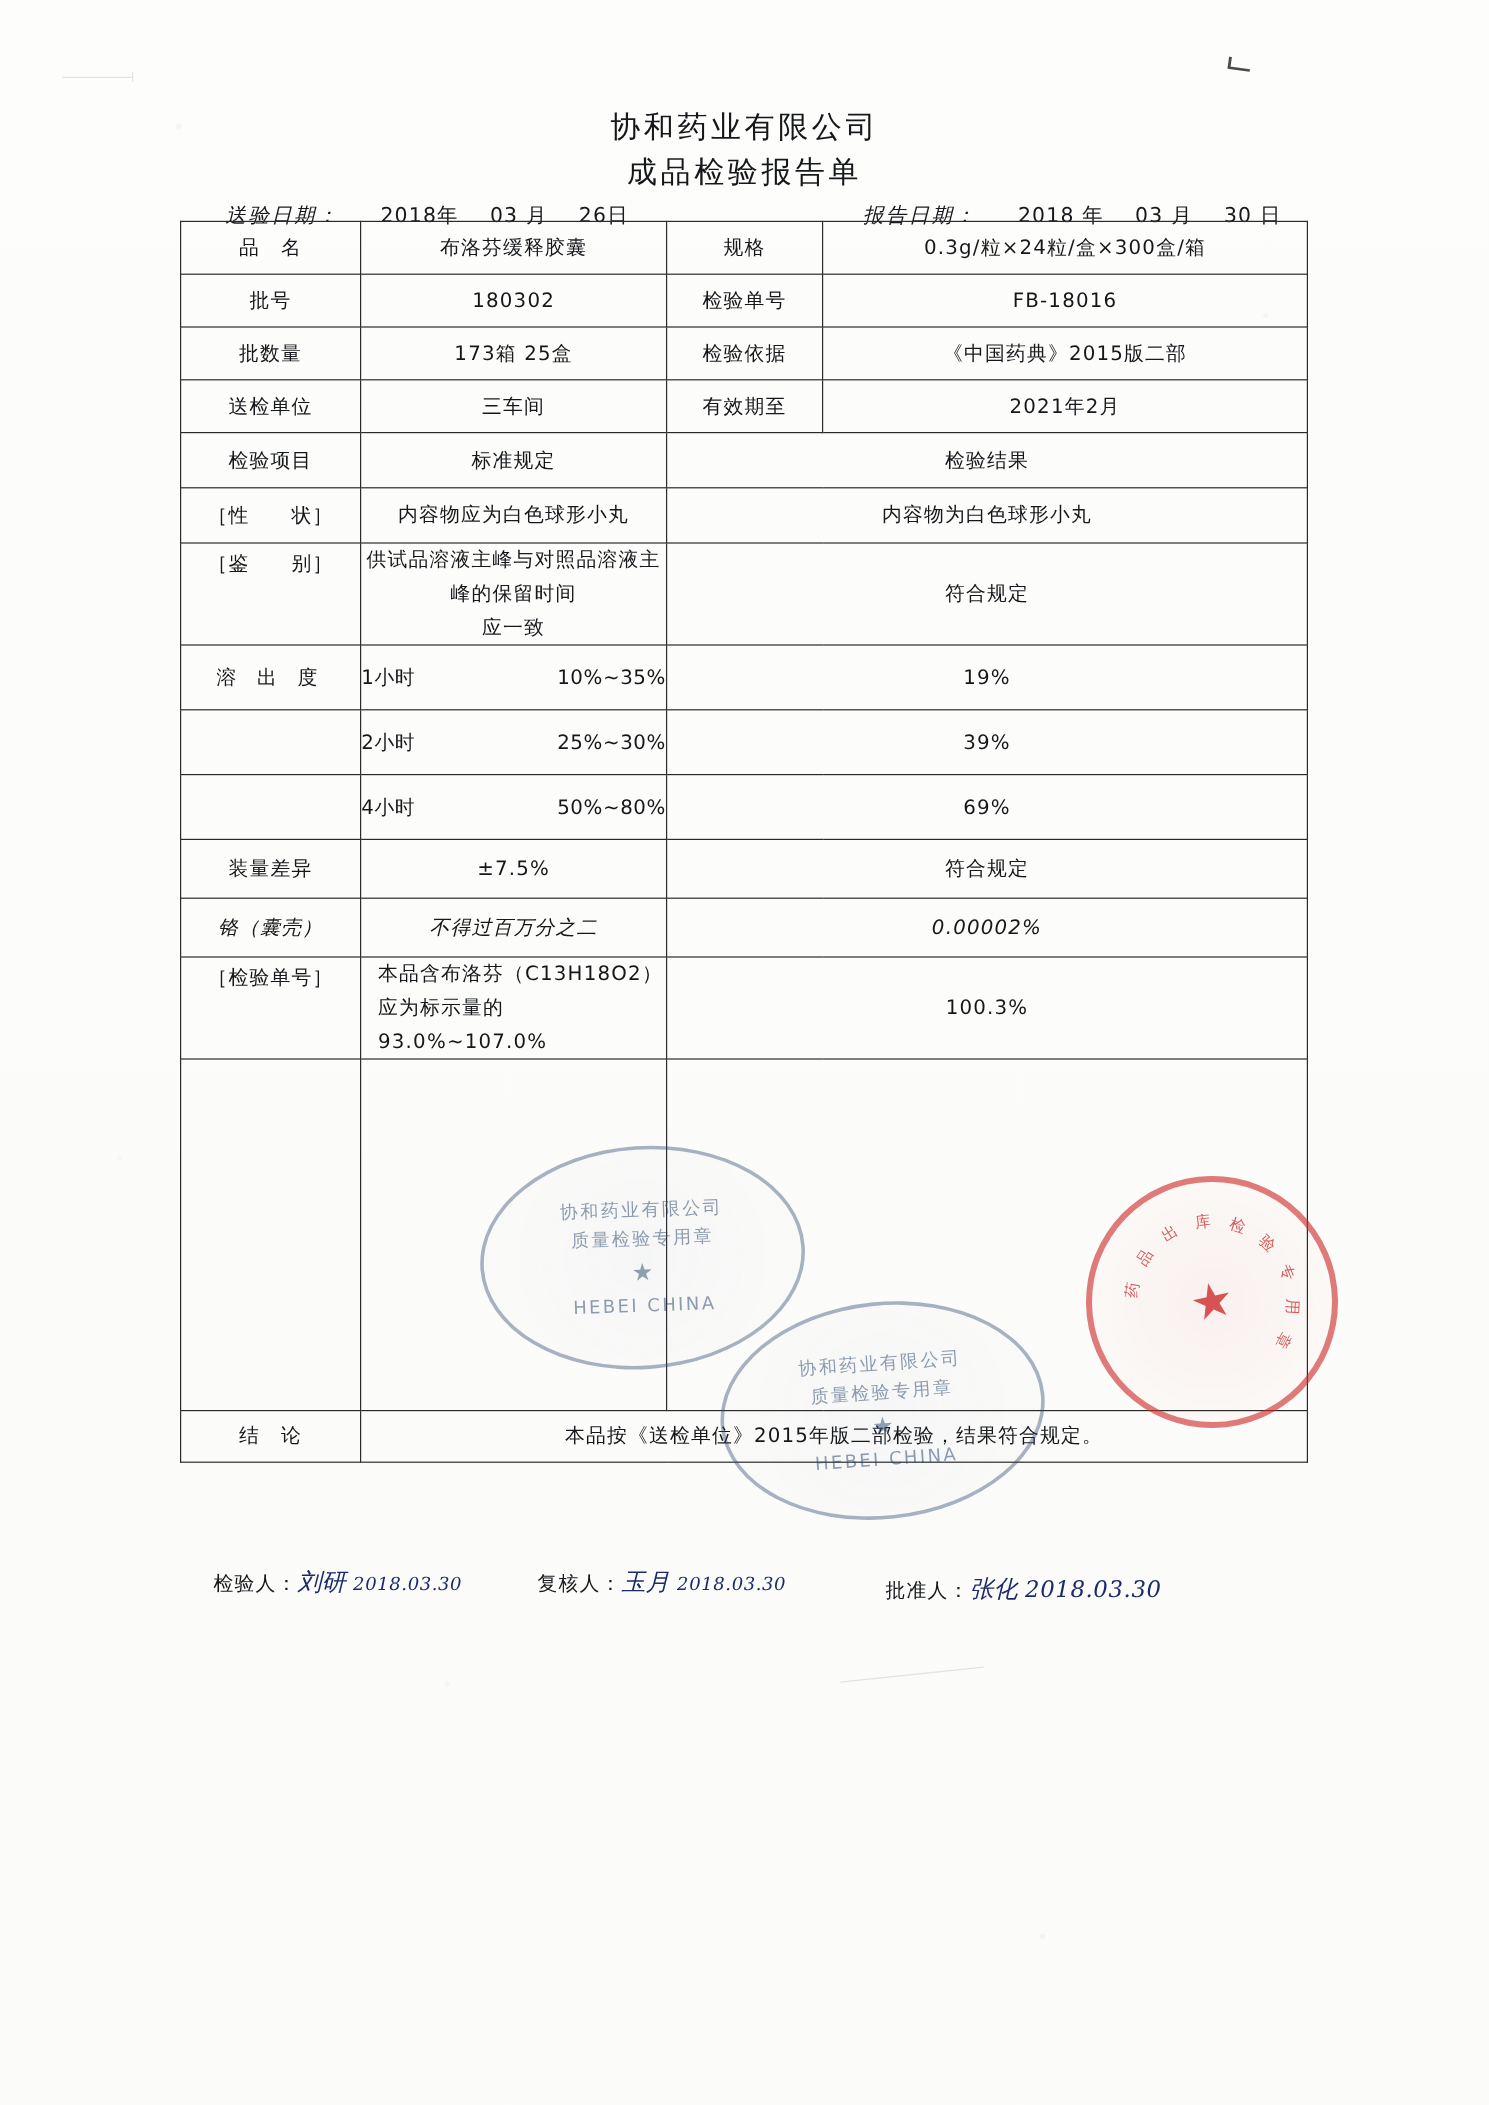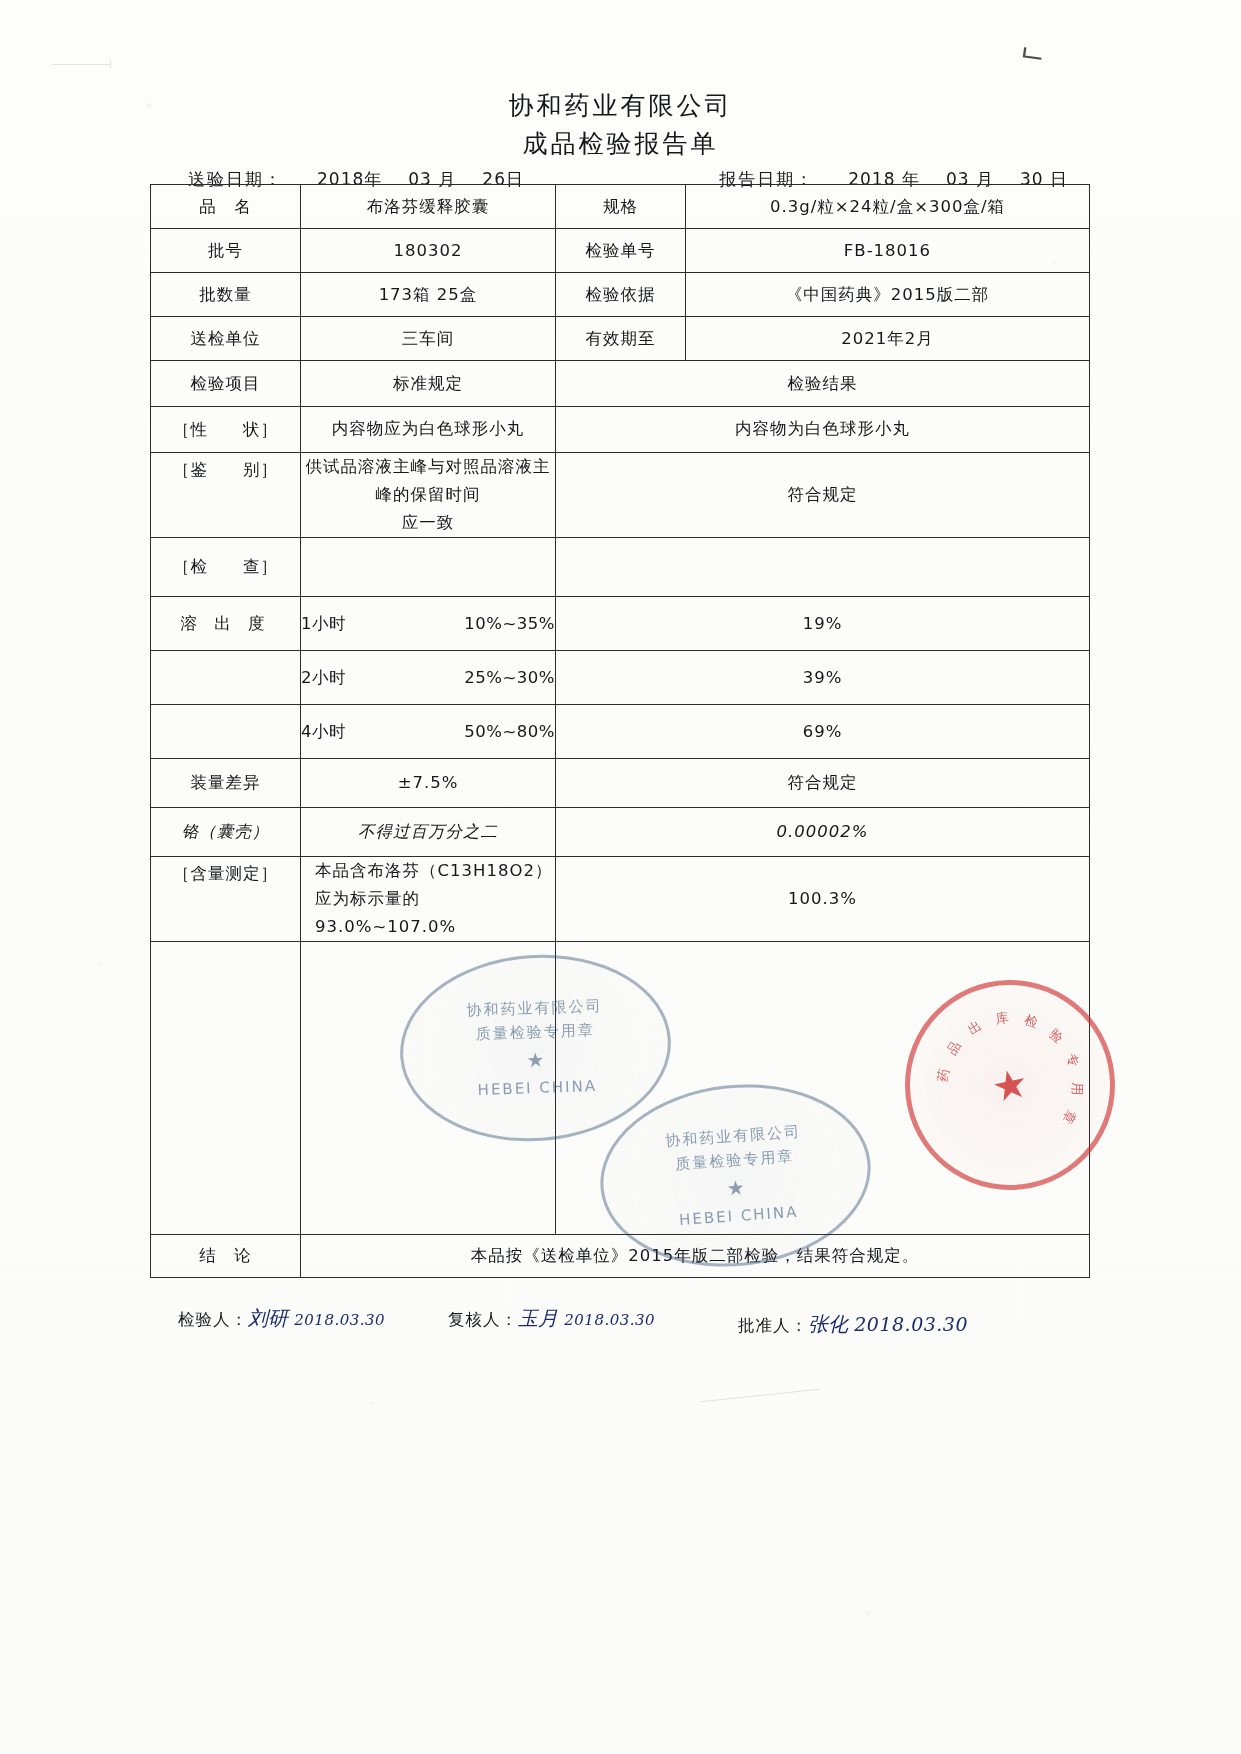--- a/index.html
+++ b/index.html
@@ -61,21 +61,21 @@
     position: absolute;
     top: 168px;
     left: 188px;
     width: 880px;
     display: flex;
     align-items: baseline;
     font-size: 17px;
     letter-spacing: 1px;
     color: #16181b;
   }
-  .date-row .lbl { letter-spacing: 2px; }
+  .date-row .lbl { letter-spacing: 2px; font-style: italic; }
   .date-row .seg { display: inline-block; }
   .date-row .gap-sm { display: inline-block; width: 26px; }
   .date-row .gap-md { display: inline-block; width: 34px; }
   .date-row .spacer { flex: 1 1 auto; }
 
   
   .table-wrap {
     position: absolute;
     top: 184px;
     left: 150px;
@@ -356,25 +356,20 @@
 
         <tr class="h-ident">
           <td class="item-label" style="vertical-align:top; padding-top:6px;">［鉴　　别］</td>
           <td class="std-cell">
             <div>供试品溶液主峰与对照品溶液主峰的保留时间</div>
             <div>应一致</div>
           </td>
           <td colspan="2" class="res-cell">符合规定</td>
         </tr>
 
-        <tr class="h-check">
-          <td class="item-label">［检　　查］</td>
-          <td class="std-cell"></td>
-          <td colspan="2" class="res-cell"></td>
-        </tr>
 
         <tr class="h-diss">
           <td class="item-label wide">溶 出 度</td>
           <td class="std-cell">
             <div class="dissolution-grid">
               <span>1小时</span>
               <span>10%~35%</span>
             </div>
           </td>
           <td colspan="2" class="res-cell">19%</td>
@@ -409,21 +404,21 @@
           <td colspan="2" class="res-cell">符合规定</td>
         </tr>
 
         <tr class="h-cr">
           <td class="item-label">铬（囊壳）</td>
           <td class="std-cell">不得过百万分之二</td>
           <td colspan="2" class="res-cell">0.00002%</td>
         </tr>
 
         <tr class="h-assay">
-          <td class="item-label" style="vertical-align:top; padding-top:6px;">［含量测定］</td>
+          <td class="item-label" style="vertical-align:top; padding-top:6px;">［检验单号］</td>
           <td class="std-cell left-ind">
             <div>本品含布洛芬（C13H18O2）应为标示量的</div>
             <div>93.0%~107.0%</div>
           </td>
           <td colspan="2" class="res-cell">100.3%</td>
         </tr>
 
         <tr class="h-filler">
           <td>&nbsp;</td>
           <td>&nbsp;</td>

